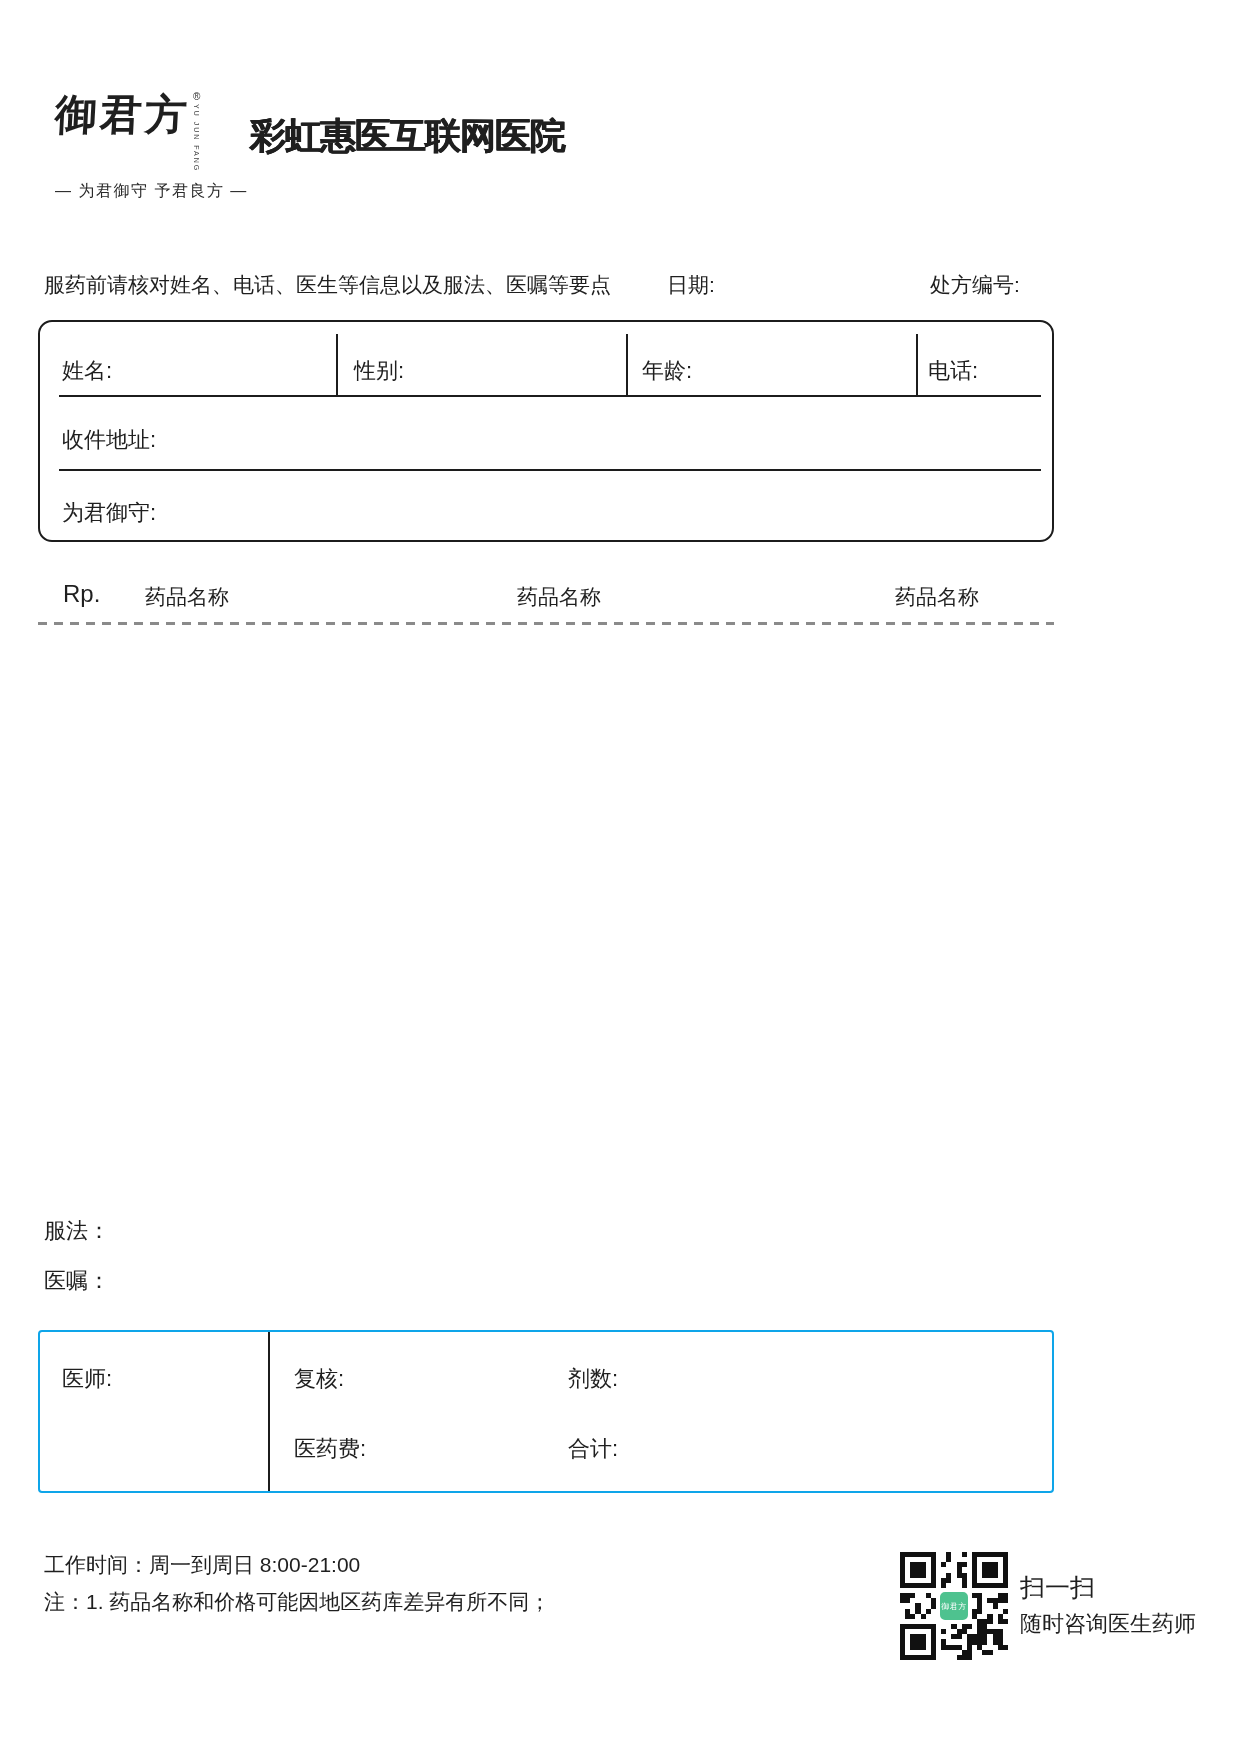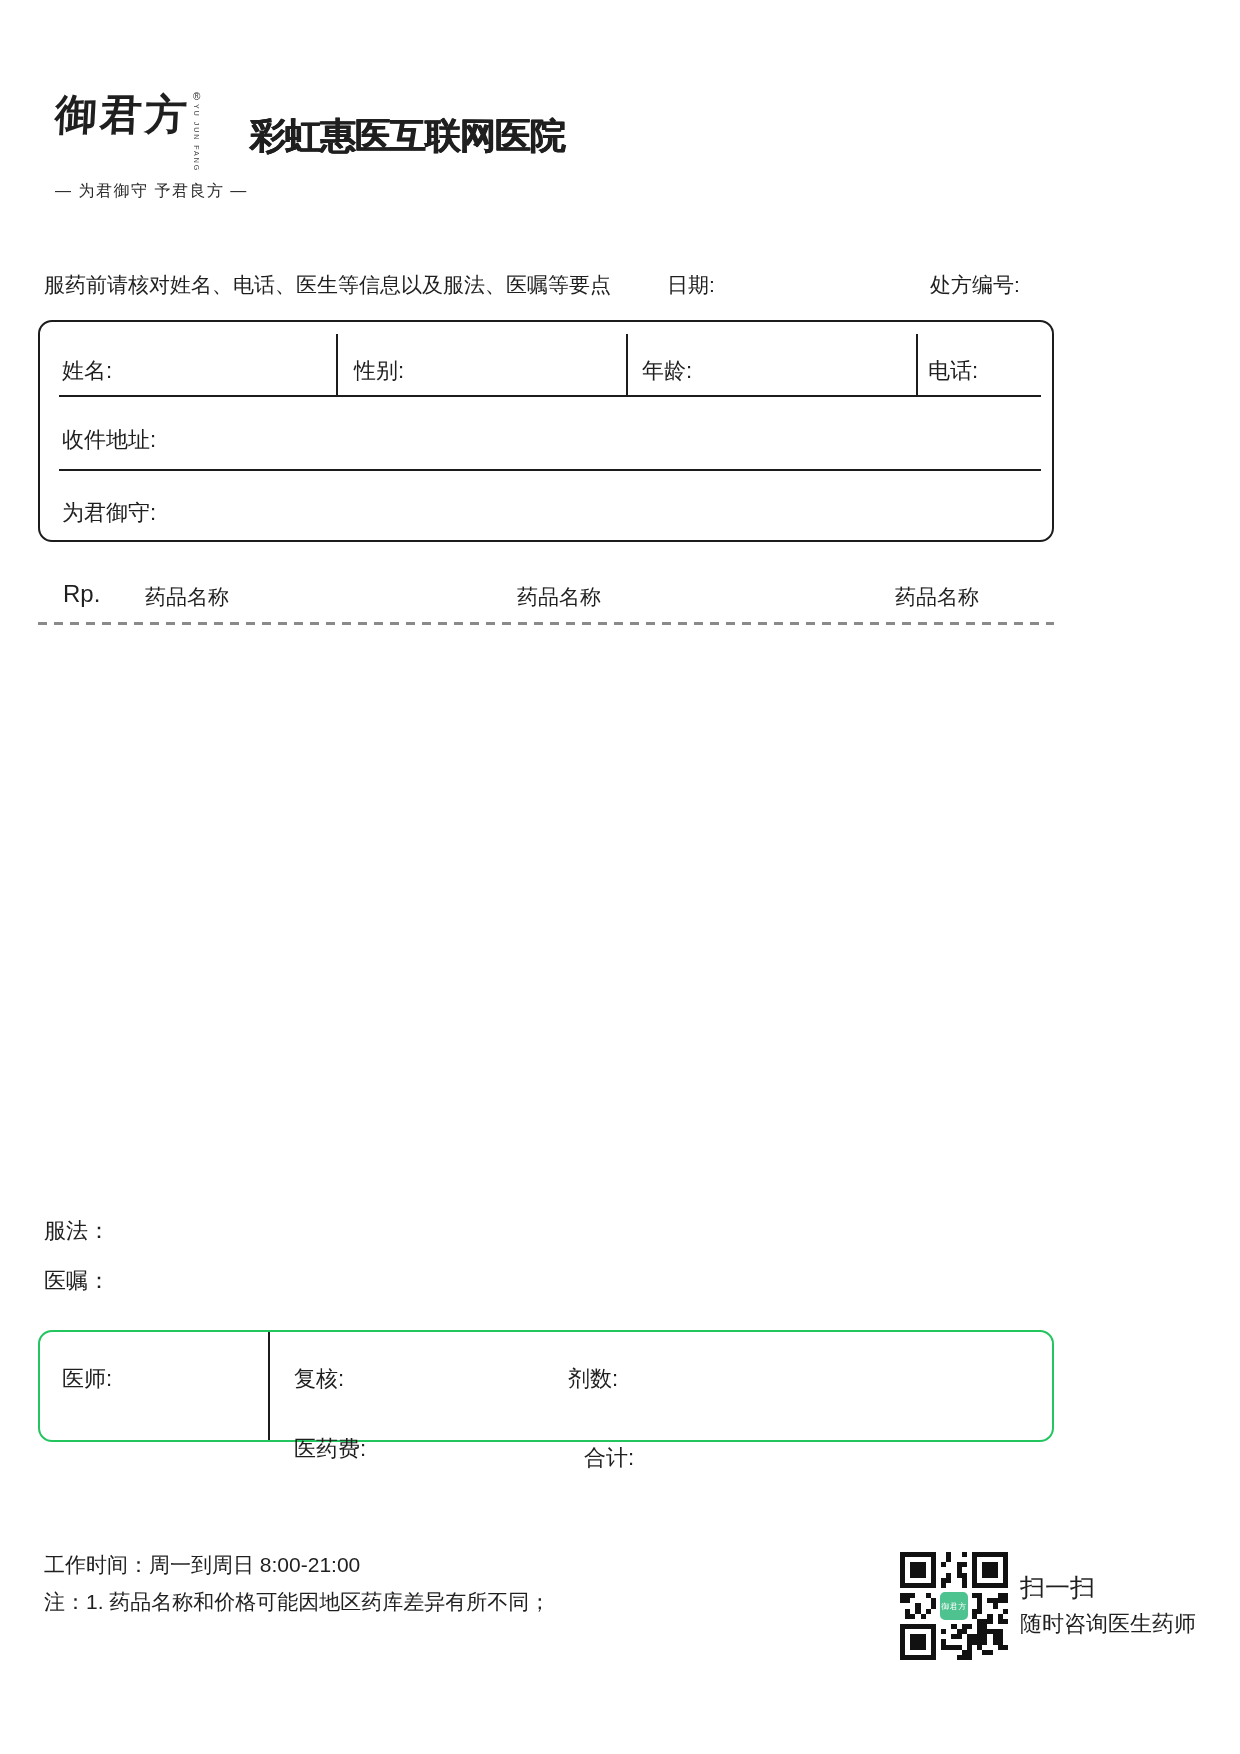--- a/index.html
+++ b/index.html
@@ -44,29 +44,29 @@
   .drug-col { position: absolute; top: 583px; font-size: 21px; }
   .drug-col-1 { left: 145px; } .drug-col-2 { left: 517px; } .drug-col-3 { left: 895px; }
   .dashline { position: absolute; left: 38px; top: 622px; width: 1016px; height: 3px;
               background: repeating-linear-gradient(90deg, #8a8a8a 0 9px, transparent 9px 16px); }
 
   
   .usage-label  { position: absolute; left: 44px; top: 1216px; font-size: 22px; }
   .advice-label { position: absolute; left: 44px; top: 1266px; font-size: 22px; }
 
   
-  .doctor-box { position: absolute; left: 38px; top: 1330px; width: 1016px; height: 112px;
-                border: 2px solid #22c55e; border-radius: 14px; }
+  .doctor-box { position: absolute; left: 38px; top: 1330px; width: 1016px; height: 163px;
+                border: 2px solid #0ea5e9; border-radius: 4px; }
   .doctor-box .label { position: absolute; font-size: 22px; white-space: nowrap; }
   .db-divider { position: absolute; left: 228px; top: 0; bottom: 0; width: 2px; background: #1c1c1c; }
   .db-doctor   { left: 22px;  top: 32px; }
   .db-reviewer { left: 254px; top: 32px; }
   .db-dose     { left: 528px; top: 32px; }
   .db-fee      { left: 254px; top: 102px; }
-  .db-total    { left: 528px; top: 111px; margin-left: 16px; }
+  .db-total    { left: 528px; top: 102px; }
 
   
   .footer-notes { position: absolute; left: 44px; top: 1546px; font-size: 21px; line-height: 37px; }
   .qr-wrap { position: absolute; left: 900px; top: 1552px; width: 108px; height: 108px; }
   .qr-wrap svg { display: block; width: 108px; height: 108px; shape-rendering: crispEdges; }
   .qr-badge { position: absolute; left: 50%; top: 50%; transform: translate(-50%, -50%);
               width: 32px; height: 32px; background: #4ec28f; border: 2px solid #ffffff; border-radius: 7px;
               display: flex; align-items: center; justify-content: center;
               color: #ffffff; font-size: 8px; letter-spacing: 0.5px; }
   .qr-title { position: absolute; left: 1020px; top: 1571px; font-size: 25px; }

